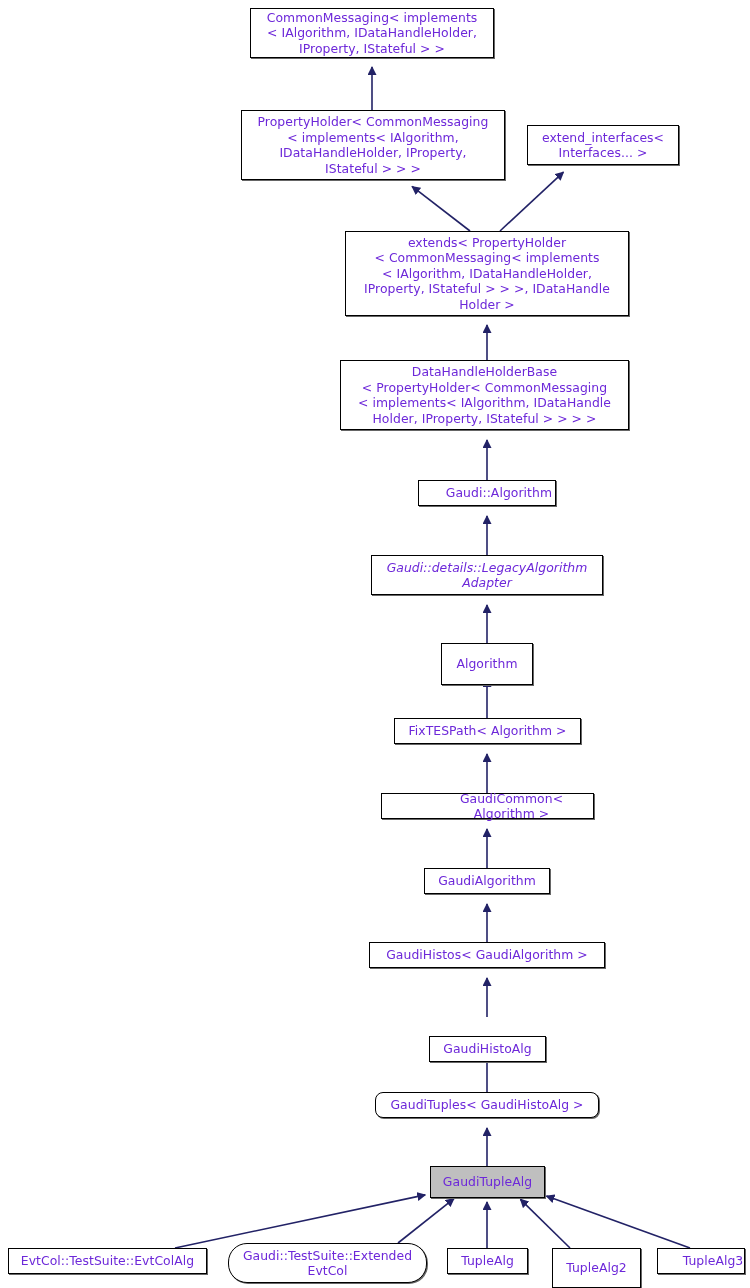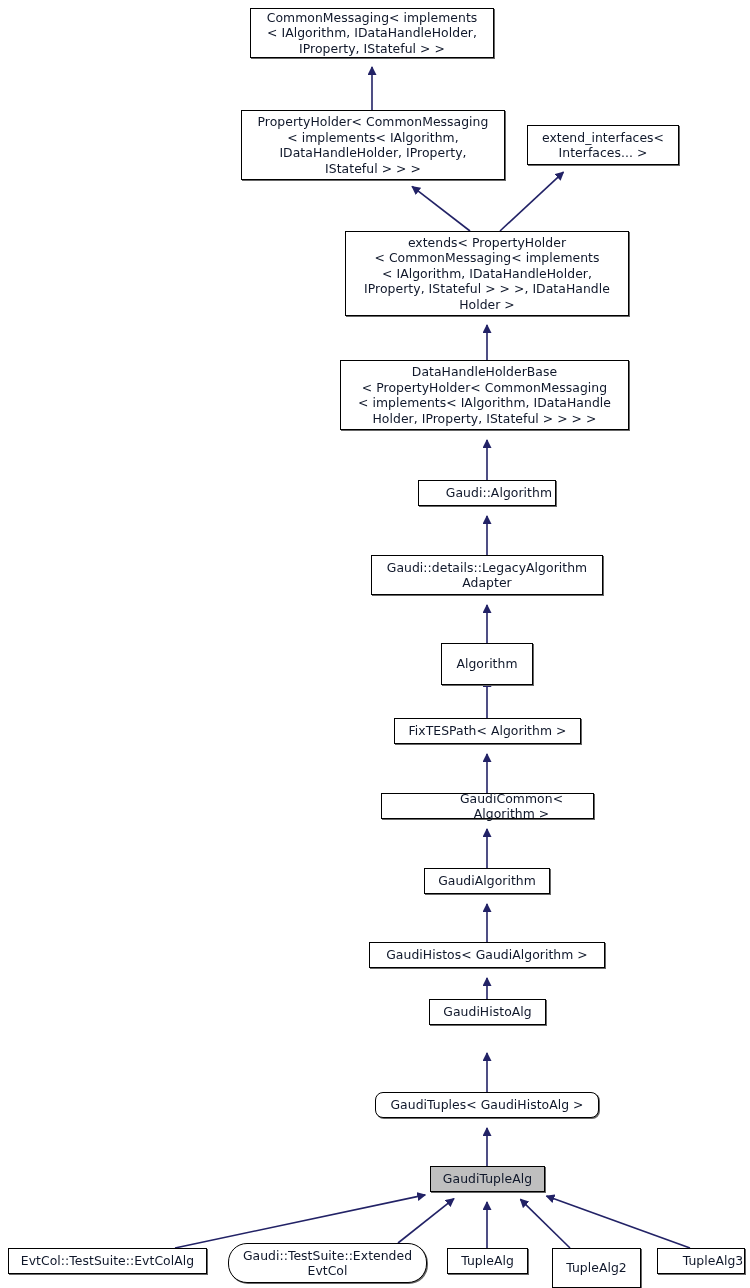--- a/index.html
+++ b/index.html
@@ -21,21 +21,21 @@
     top: 0;
     width: 750px;
     height: 1288px;
     pointer-events: none;
   }
   .node {
     position: absolute;
     box-sizing: border-box;
     border: 1px solid #000000;
     background: #ffffff;
-    color: #0f172a;
+    color: #6d28d9;
     display: flex;
     align-items: center;
     justify-content: center;
     text-align: center;
     font-size: 12.4px;
     line-height: 15.5px;
     letter-spacing: 0.05px;
     box-shadow: 1px 1px 0 0 #666666;
     z-index: 2;
     white-space: pre-line;
@@ -93,30 +93,30 @@
       <div class="node" style="left: 345px; top: 231px; width: 284px; height: 85px;"><span>extends&lt; PropertyHolder
 &lt; CommonMessaging&lt; implements
 &lt; IAlgorithm, IDataHandleHolder,
 IProperty, IStateful &gt; &gt; &gt;, IDataHandle
 Holder &gt;</span></div>
       <div class="node" style="left: 340px; top: 360px; width: 289px; height: 70px;"><span>DataHandleHolderBase
 &lt; PropertyHolder&lt; CommonMessaging
 &lt; implements&lt; IAlgorithm, IDataHandle
 Holder, IProperty, IStateful &gt; &gt; &gt; &gt;</span></div>
       <div class="node" style="left: 418px; top: 480px; width: 138px; height: 26px; justify-content: flex-end;"><span>Gaudi::Algorithm</span></div>
-      <div class="node" style="left: 371px; top: 555px; width: 232px; height: 40px;"><span>Gaudi::details::LegacyAlgorithm
+      <div class="node" style="left: 371px; top: 555px; width: 232px; height: 40px; font-style: italic;"><span>Gaudi::details::LegacyAlgorithm
 Adapter</span></div>
       <div class="node" style="left: 441px; top: 643px; width: 92px; height: 42px;"><span>Algorithm</span></div>
       <div class="node" style="left: 394px; top: 718px; width: 187px; height: 26px;"><span>FixTESPath&lt; Algorithm &gt;</span></div>
       <div class="node" style="left: 381px; top: 793px; width: 213px; height: 26px; padding-left: 48px;"><span>GaudiCommon&lt; Algorithm &gt;</span></div>
       <div class="node" style="left: 424px; top: 868px; width: 126px; height: 26px;"><span>GaudiAlgorithm</span></div>
       <div class="node" style="left: 369px; top: 942px; width: 236px; height: 26px;"><span>GaudiHistos&lt; GaudiAlgorithm &gt;</span></div>
-      <div class="node" style="left: 429px; top: 999px; width: 117px; height: 26px;"><span>GaudiHistoAlg</span></div>
+      <div class="node" style="left: 429px; top: 1036px; width: 117px; height: 26px;"><span>GaudiHistoAlg</span></div>
       <div class="node" style="left: 375px; top: 1092px; width: 224px; height: 26px; border-radius: 8px;"><span>GaudiTuples&lt; GaudiHistoAlg &gt;</span></div>
-      <div class="node highlight" style="left: 430px; top: 1166px; width: 115px; height: 26px;"><span>GaudiTupleAlg</span></div>
+      <div class="node highlight" style="left: 430px; top: 1166px; width: 115px; height: 32px;"><span>GaudiTupleAlg</span></div>
       <div class="node" style="left: 8px; top: 1248px; width: 199px; height: 26px;"><span>EvtCol::TestSuite::EvtColAlg</span></div>
       <div class="node" style="left: 228px; top: 1243px; width: 199px; height: 40px; border-radius: 19px;"><span>Gaudi::TestSuite::Extended
 EvtCol</span></div>
       <div class="node" style="left: 447px; top: 1248px; width: 81px; height: 26px;"><span>TupleAlg</span></div>
       <div class="node" style="left: 552px; top: 1248px; width: 89px; height: 40px;"><span>TupleAlg2</span></div>
       <div class="node" style="left: 657px; top: 1248px; width: 88px; height: 26px; padding-left: 24px;"><span>TupleAlg3</span></div>
     </div>
 </div>
 
 </body></html>

